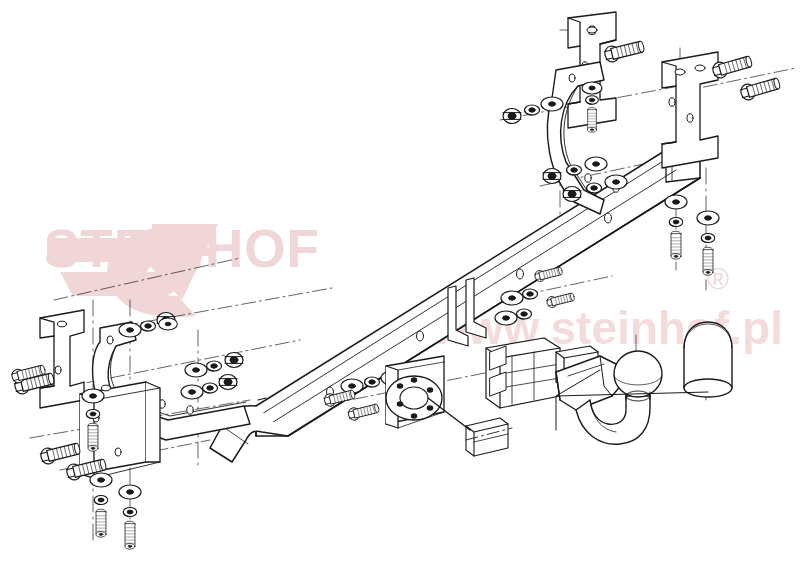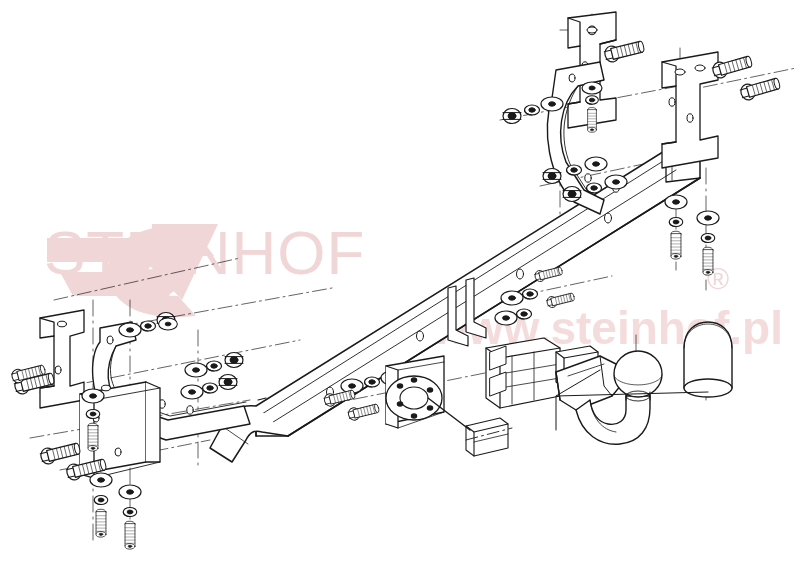--- a/index.html
+++ b/index.html
@@ -2,21 +2,21 @@
 <html><head>
 <meta charset="utf-8">
 <title>Steinhof Towbar Assembly Drawing</title>
 <style>
   html,body{margin:0;padding:0;background:#ffffff;}
   body{width:800px;height:571px;overflow:hidden;
        font-family:"Liberation Sans",sans-serif;}
   #stage{position:relative;width:800px;height:571px;background:#fff;overflow:hidden;}
   #stage svg{position:absolute;top:0;left:0;}
   .wm{position:absolute;pointer-events:none;}
-  #wm-word{left:44px;top:222px;font-size:62px;font-weight:normal;letter-spacing:1px;
+  #wm-word{left:44px;top:222px;font-size:53px;font-weight:bold;letter-spacing:1px;
            line-height:1;white-space:nowrap;}
   #wm-url{left:432px;top:305px;font-size:46px;font-weight:bold;white-space:nowrap;line-height:1;}
   #wm-reg{left:707px;top:264px;font-size:30px;line-height:1;}
 </style>
 </head>
 <body>
 
 <div id="stage">
 
   <svg width="800" height="571">

